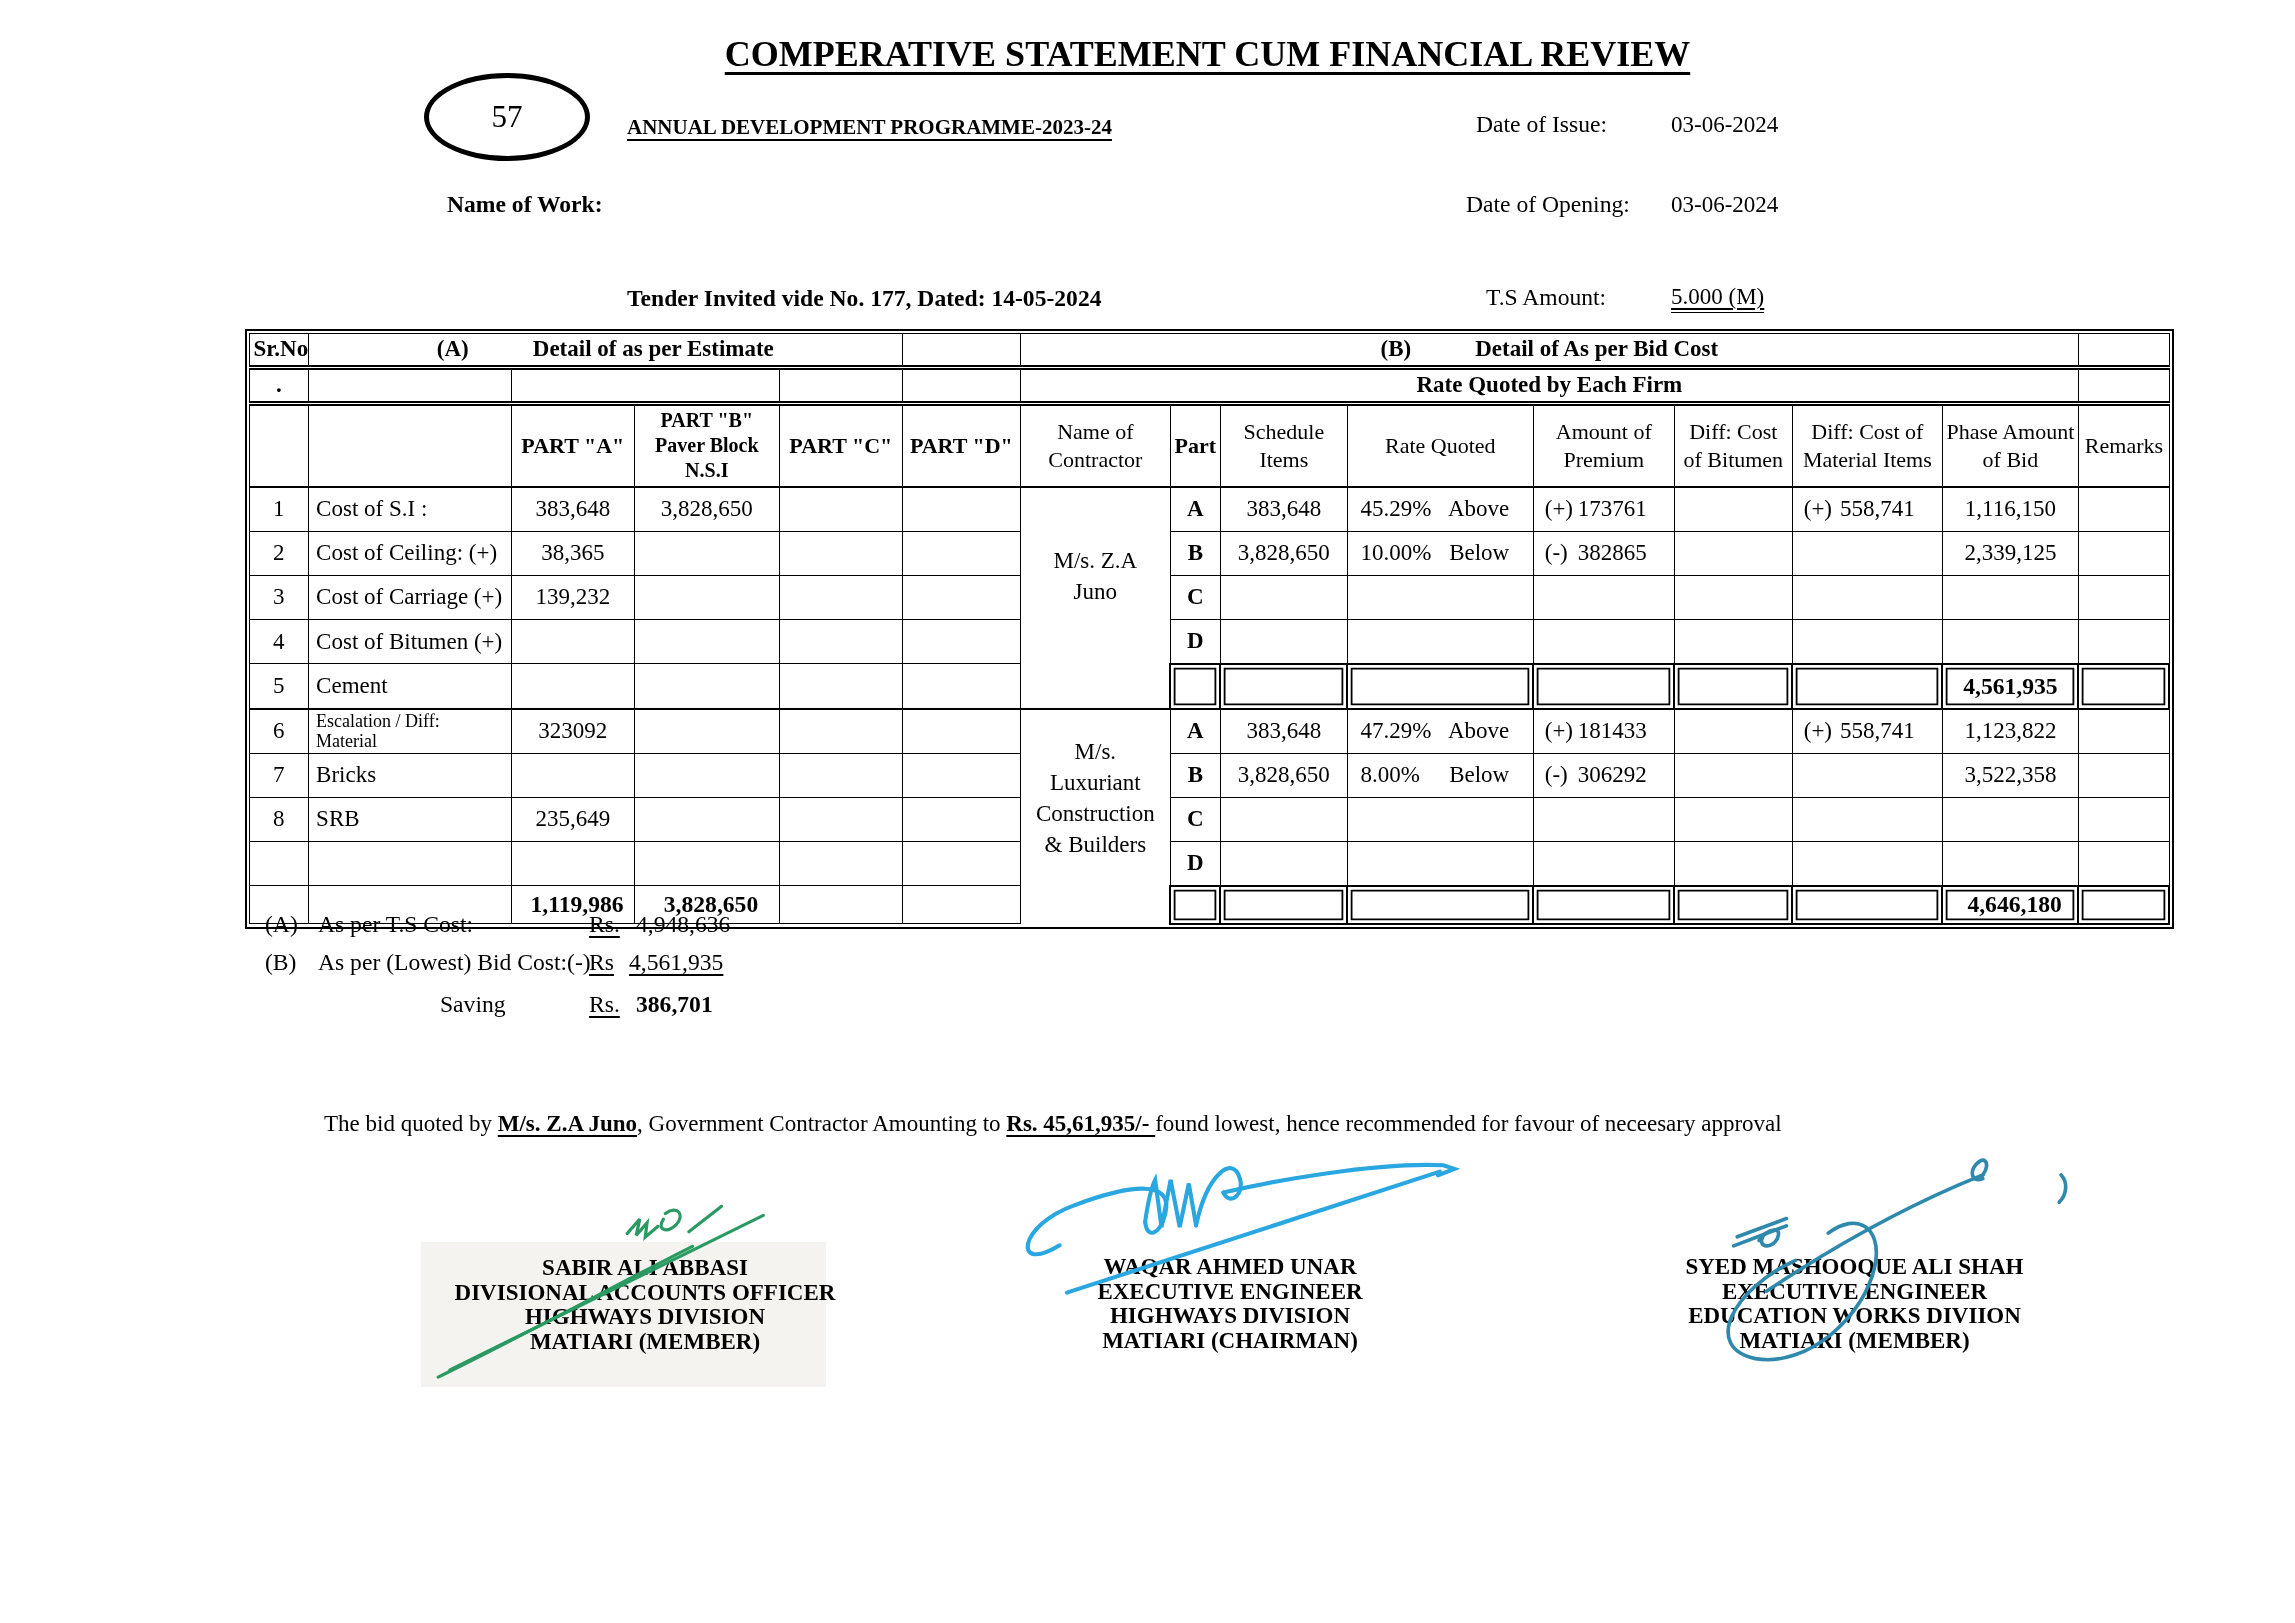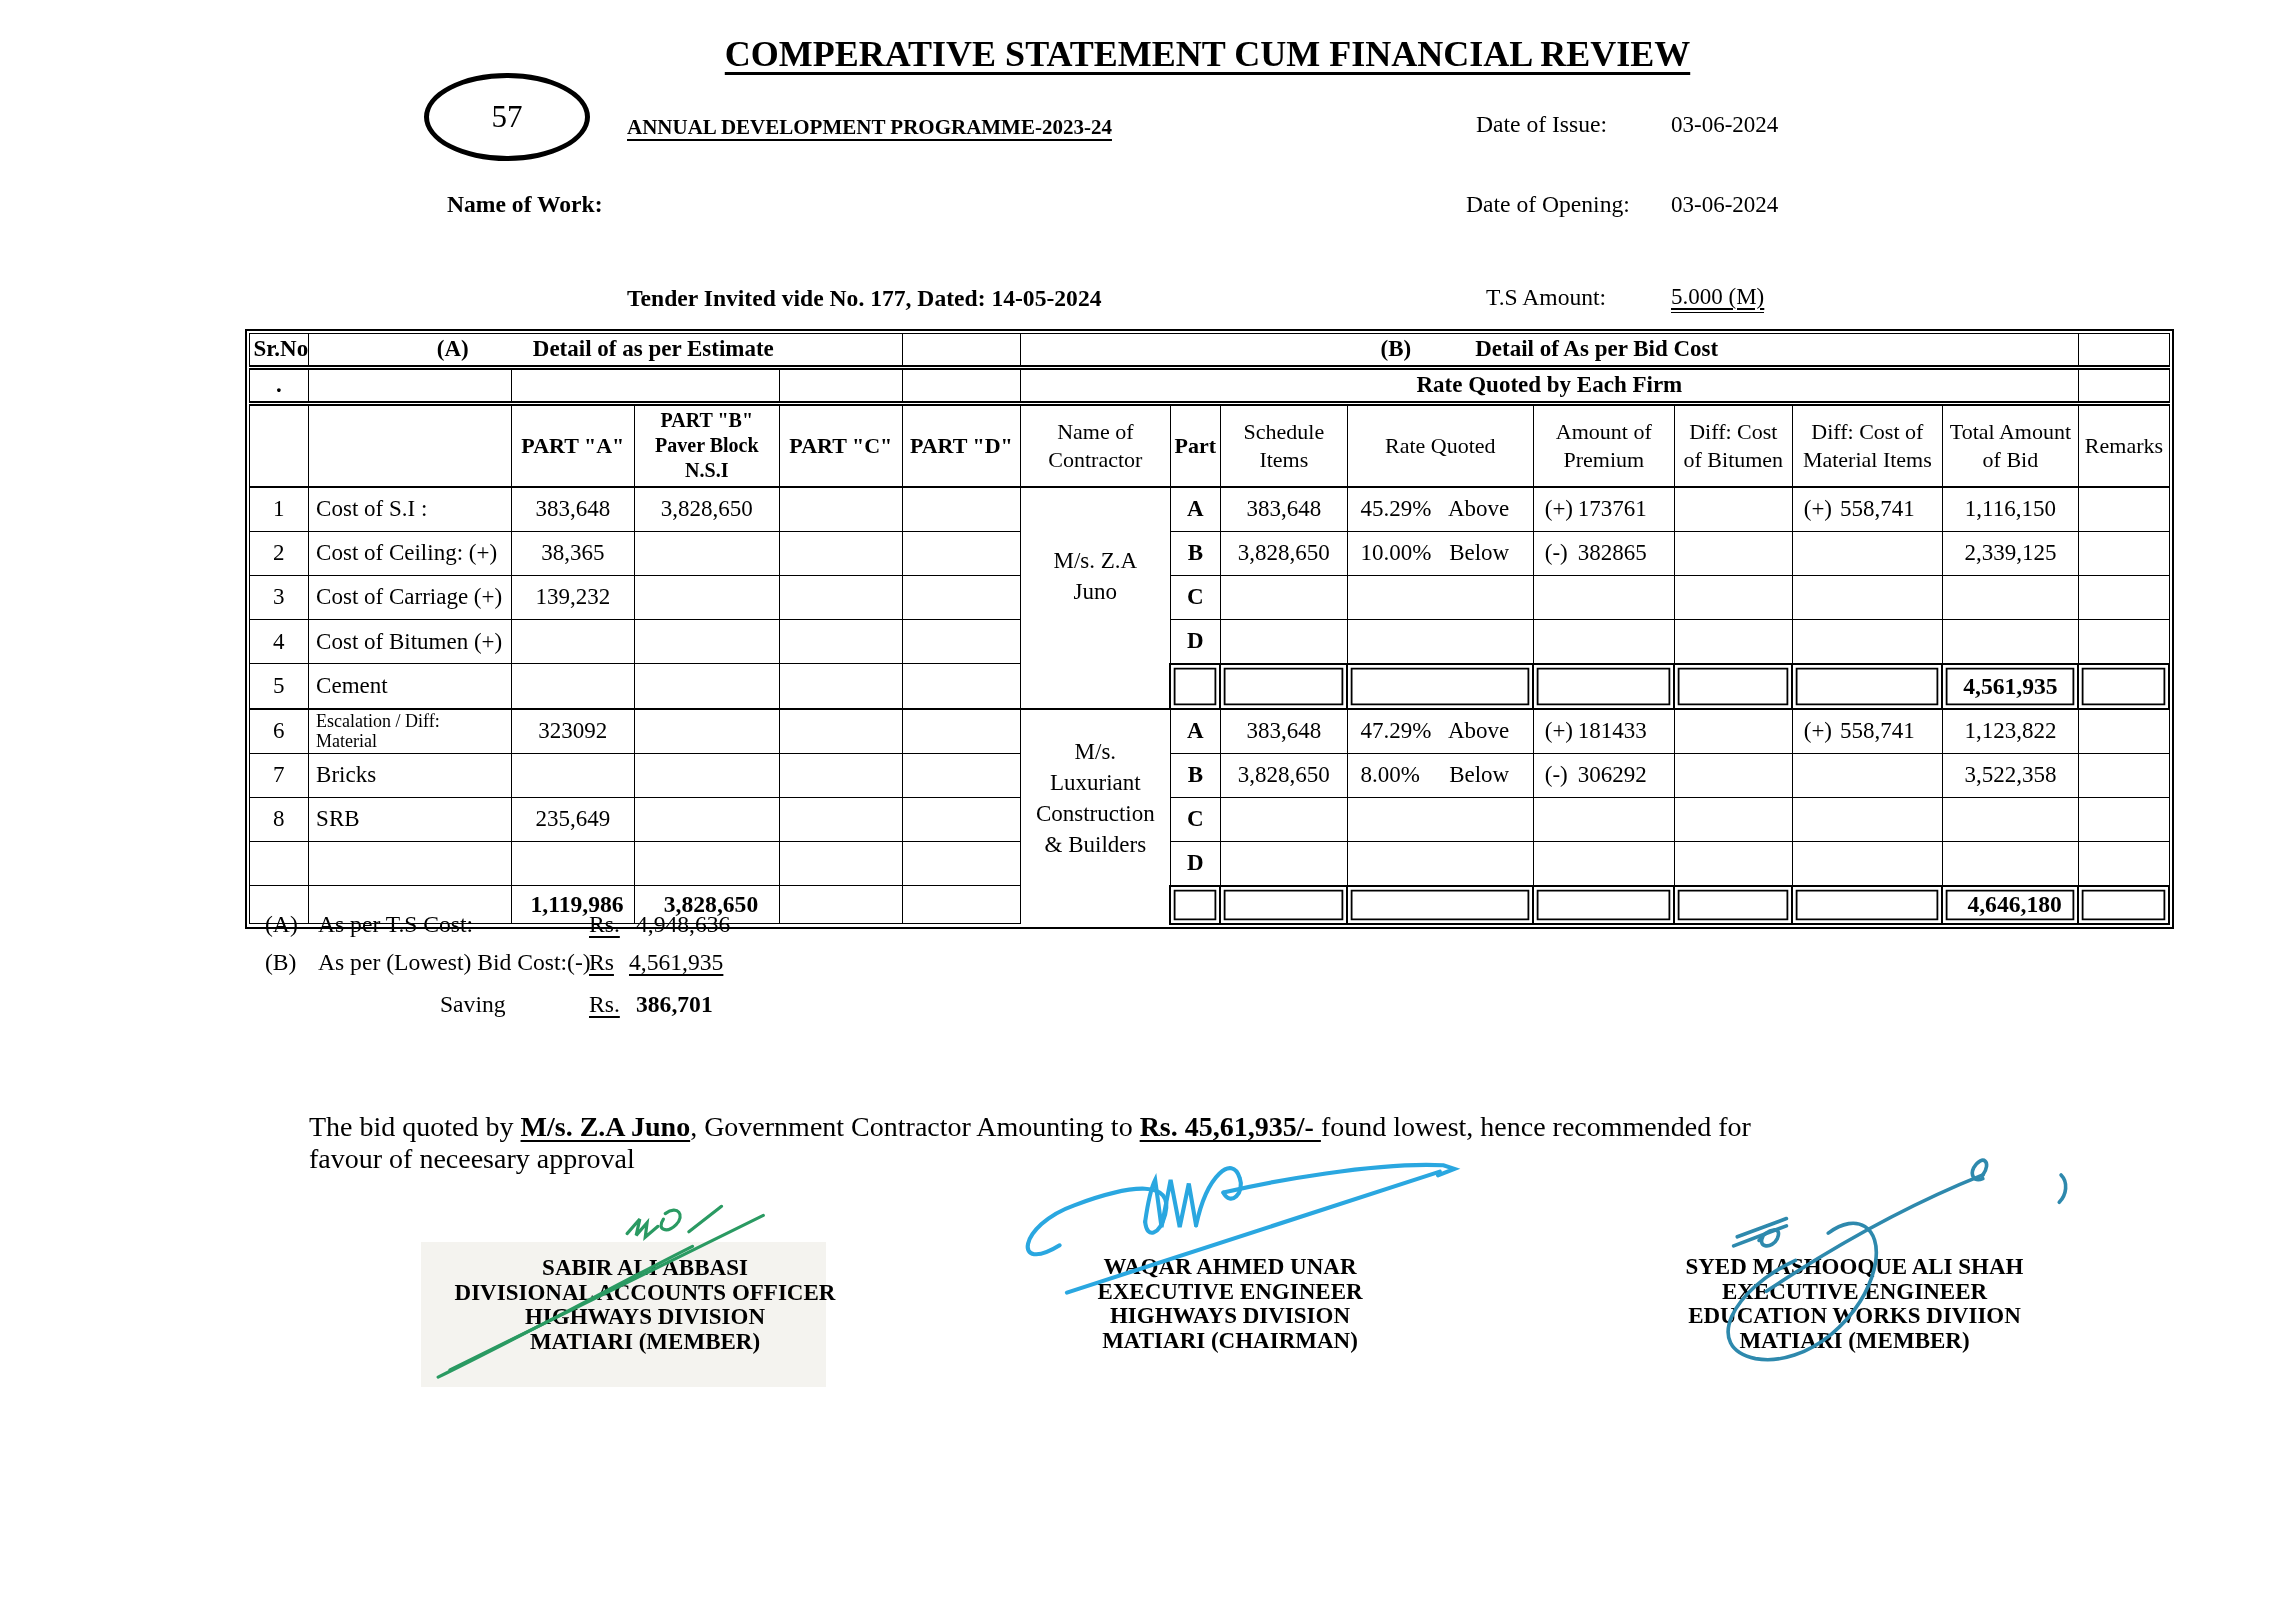--- a/index.html
+++ b/index.html
@@ -39,21 +39,21 @@
       box-sizing:border-box;padding:0 20px 0 9px;}
   .fxr{padding:0 23.6px 0 7.3px;}
   .contractor{white-space:pre-line;line-height:1.35;border-bottom:none;font-size:23px;}
   .gap{border-top:none;border-bottom:none;}
   .nob{border:none;}
   .sp{border:2.7px solid #000;box-shadow:inset 0 0 0 2.7px #fff,inset 0 0 0 4.5px #000;}
   .sep td{border-bottom:2.7px solid #000;}
   .totnum{font-weight:bold;font-size:23.6px;}
   
   .sum{font-size:23.6px;}
-  .rec{left:309px;top:1111px;width:1473px;font-size:28px;}
+  .rec{left:324px;top:1111px;width:1473px;font-size:23px;}
   .rec b{text-decoration:underline;text-decoration-thickness:2.3px;text-underline-offset:3.6px;}
   
   .sigpanel{background:#f4f3ef;}
   .sig{text-align:center;font-weight:bold;font-size:23px;line-height:24.5px;}
   .sig div{white-space:nowrap;}
   svg.ink{position:absolute;pointer-events:none;}
 </style>
 </head>
 <body>
 
@@ -133,21 +133,21 @@
 N.S.I</td>
       <td class="hb">PART "C"</td>
       <td class="hb">PART "D"</td>
       <td>Name of Contractor</td>
       <td class="hb">Part</td>
       <td>Schedule Items</td>
       <td>Rate Quoted</td>
       <td>Amount of Premium</td>
       <td>Diff: Cost of Bitumen</td>
       <td>Diff: Cost of Material Items</td>
-      <td>Total Amount of Bid</td>
+      <td>Phase Amount of Bid</td>
       <td>Remarks</td>
     </tr>
 
     <tr class="body">
       <td>1</td>
       <td class="desc">Cost of S.I :</td>
       <td>383,648</td>
       <td>3,828,650</td>
       <td></td>
       <td></td>

